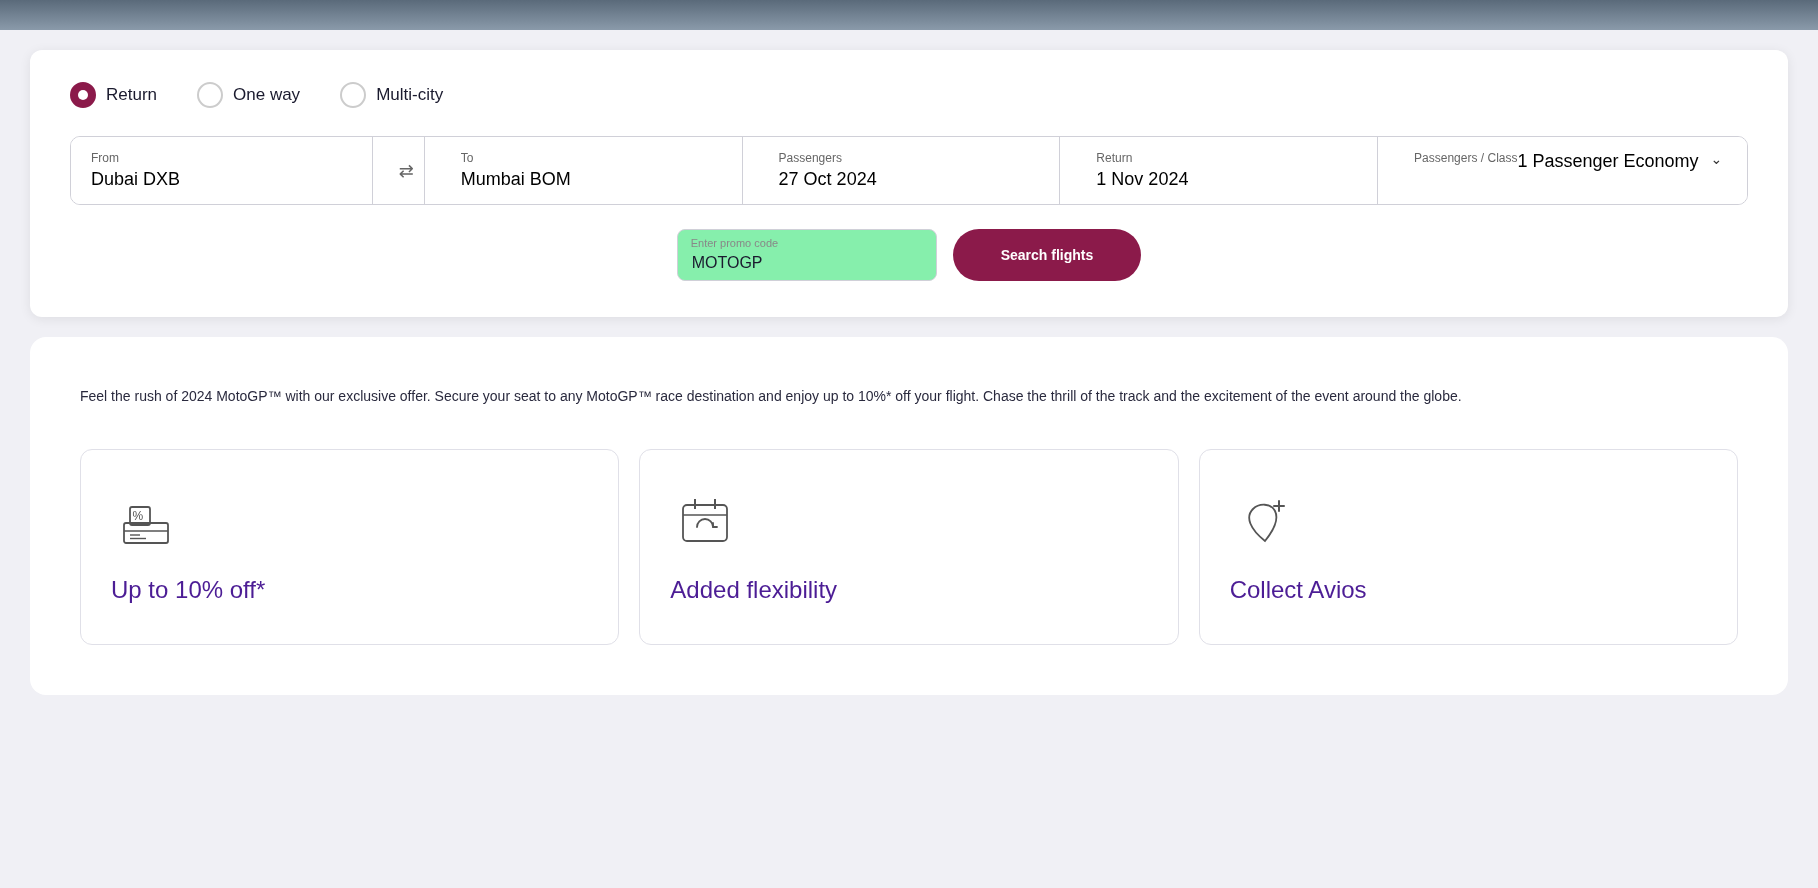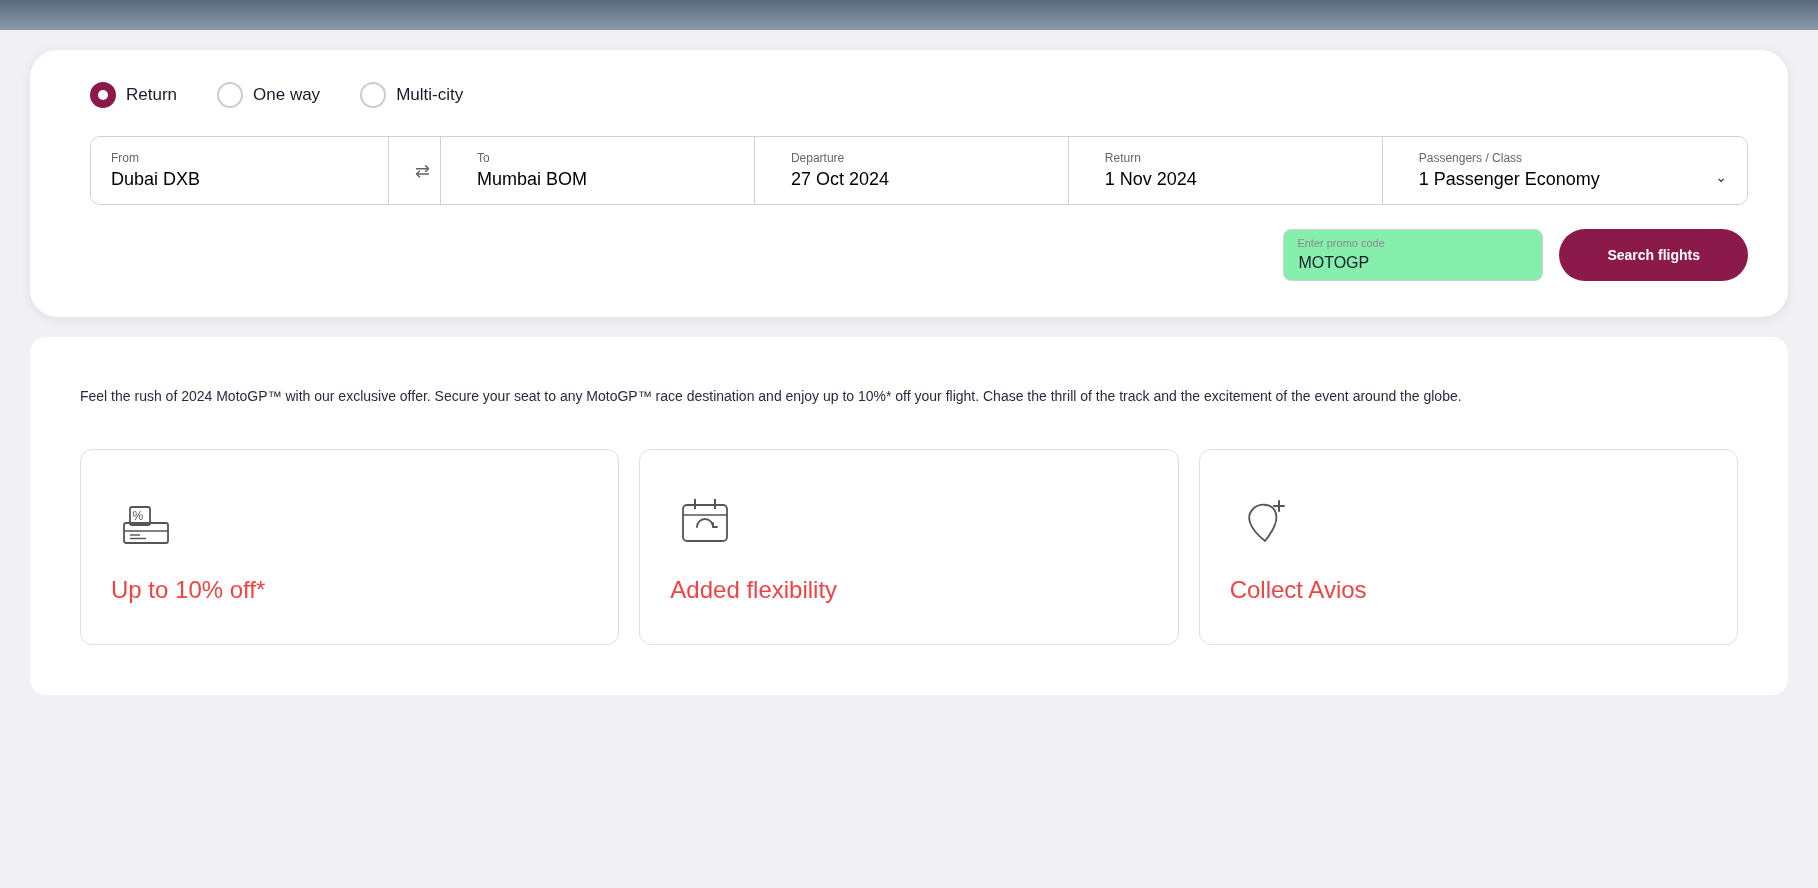--- a/index.html
+++ b/index.html
@@ -14,23 +14,23 @@
     .hero-image {
       width: 100%;
       height: 30px;
       background: linear-gradient(to bottom, #5a6a7a, #8a9aaa);
       overflow: hidden;
     }
 
     
     .search-card {
       background: #ffffff;
-      border-radius: 27px;
+      border-radius: 12px;
       margin: 20px 30px;
-      padding: 32px 40px 36px 60px;
+      padding: 32px 40px 36px 40px;
       box-shadow: 0 2px 12px rgba(0,0,0,0.08);
     }
 
     
     .trip-type-row {
       display: flex;
       align-items: center;
       gap: 40px;
       margin-bottom: 28px;
     }
@@ -125,21 +125,21 @@
     }
 
     .swap-icon {
       color: #666;
       font-size: 18px;
     }
 
     
     .passengers-field {
       display: flex;
-      flex-direction: column;
+      flex-direction: row;
       padding: 14px 20px;
       flex: 1.2;
       background: #fff;
       cursor: pointer;
       position: relative;
     }
 
     .passengers-inner {
       display: flex;
       align-items: flex-start;
@@ -149,21 +149,21 @@
     .chevron-icon {
       color: #333;
       font-size: 14px;
       margin-left: 12px;
     }
 
     
     .bottom-row {
       display: flex;
       align-items: center;
-      justify-content: flex-end;
+      justify-content: center;
       gap: 16px;
     }
 
     .promo-input-wrapper {
       position: relative;
       width: 260px;
     }
 
     .promo-label {
       position: absolute;
@@ -239,21 +239,21 @@
     .feature-icon-area svg {
       width: 60px;
       height: 60px;
       stroke: #555;
       fill: none;
       stroke-width: 1.5;
     }
 
     .feature-title {
       font-size: 24px;
-      color: #ef4444;
+      color: #4c1d95;
       font-weight: 500;
     }
   </style>
 </head>
 <body>
 
 <div class="hero-image"></div>
 
 <div class="search-card">
 
@@ -286,21 +286,21 @@
     <div class="swap-container">
       <span class="swap-icon">⇄</span>
     </div>
 
     <div class="field-group">
       <span class="field-label">To</span>
       <span class="field-value">Mumbai BOM</span>
     </div>
 
     <div class="field-group">
-      <span class="field-label">Departure</span>
+      <span class="field-label">Passengers</span>
       <span class="field-value">27 Oct 2024</span>
     </div>
 
     <div class="field-group">
       <span class="field-label">Return</span>
       <span class="field-value">1 Nov 2024</span>
     </div>
 
     <div class="passengers-field">
       <span class="field-label">Passengers / Class</span>

